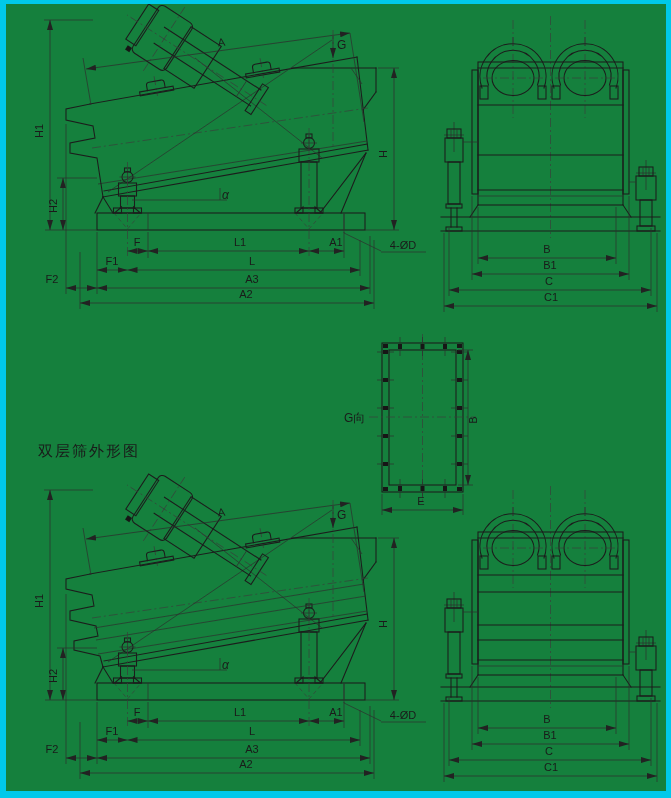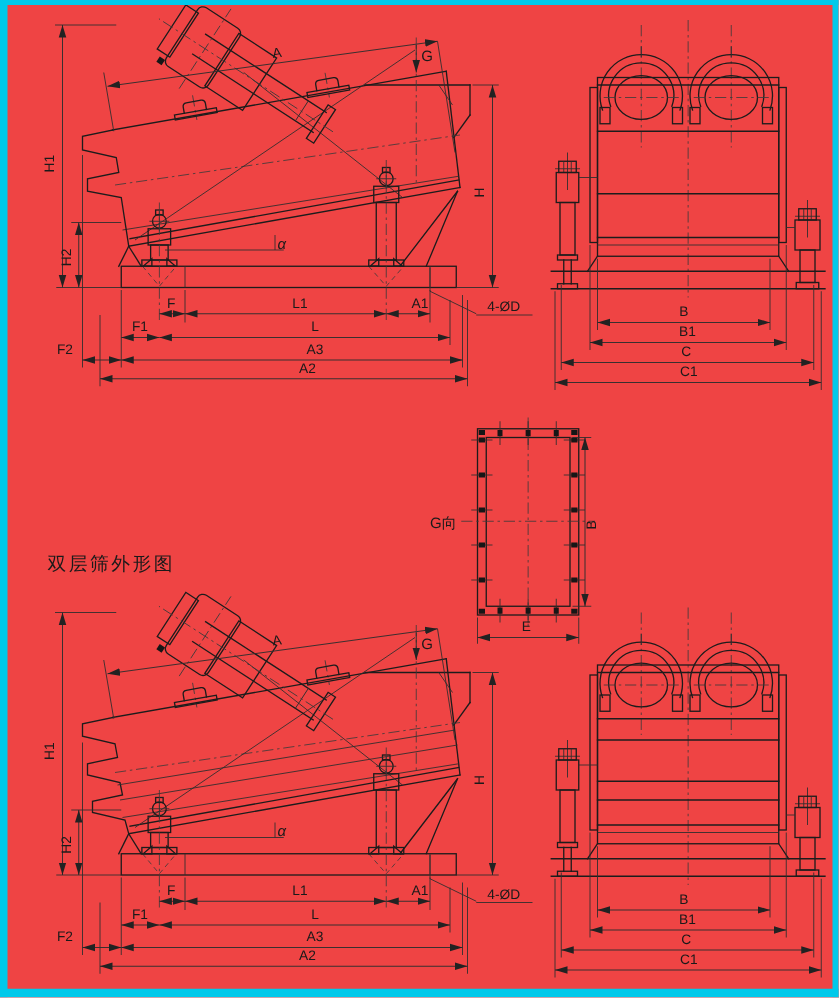--- a/index.html
+++ b/index.html
@@ -1,16 +1,16 @@
 <!DOCTYPE html>
 <html><head>
 <meta charset="utf-8">
 <style>
   html,body{margin:0;padding:0;background:#e8e8e8;}
-  .page{position:relative;width:671px;height:798px;background:#ef4444;overflow:hidden;
+  .page{position:relative;width:671px;height:798px;background:#15803d;overflow:hidden;
         font-family:"Liberation Sans",sans-serif;}
   .page svg{position:absolute;left:0;top:0;display:block;}
   .b{position:absolute;background:#00c9ea;z-index:5;}
   .b.t{left:0;top:0;width:671px;height:4px;}
   .b.l{left:0;top:0;width:6px;height:798px;}
   .b.r{right:0;top:0;width:5px;height:798px;}
   .b.bt{left:0;bottom:0;width:671px;height:7px;}
   
   .ol{stroke:#1c1c1c;stroke-width:1.05;fill:none;stroke-linecap:square;}
   .tl{stroke:#2e2e2e;stroke-width:.7;fill:none;}

